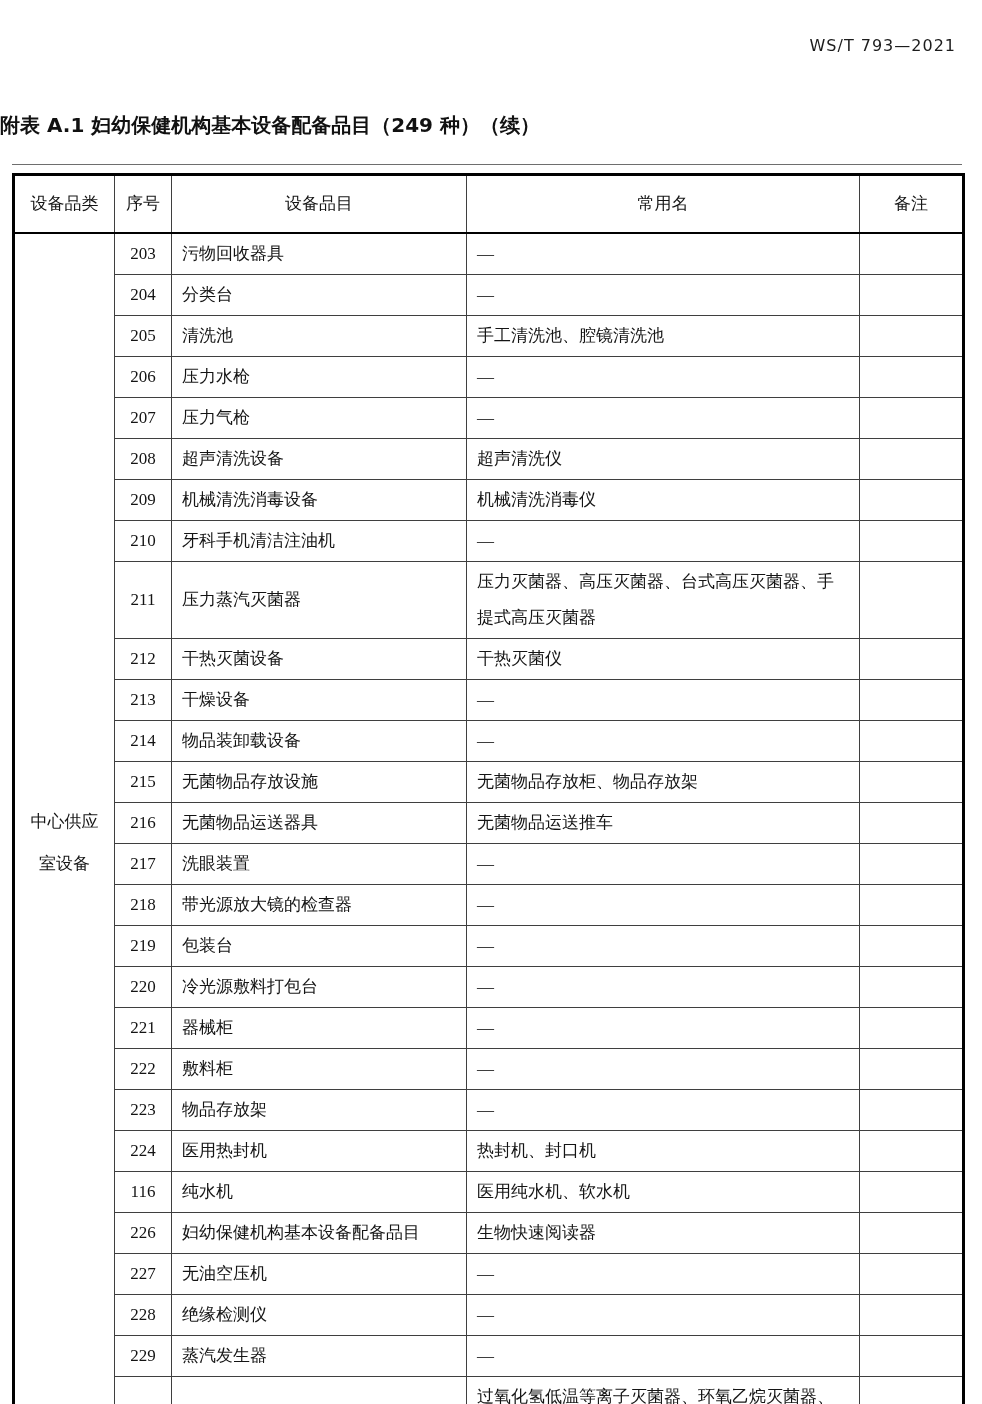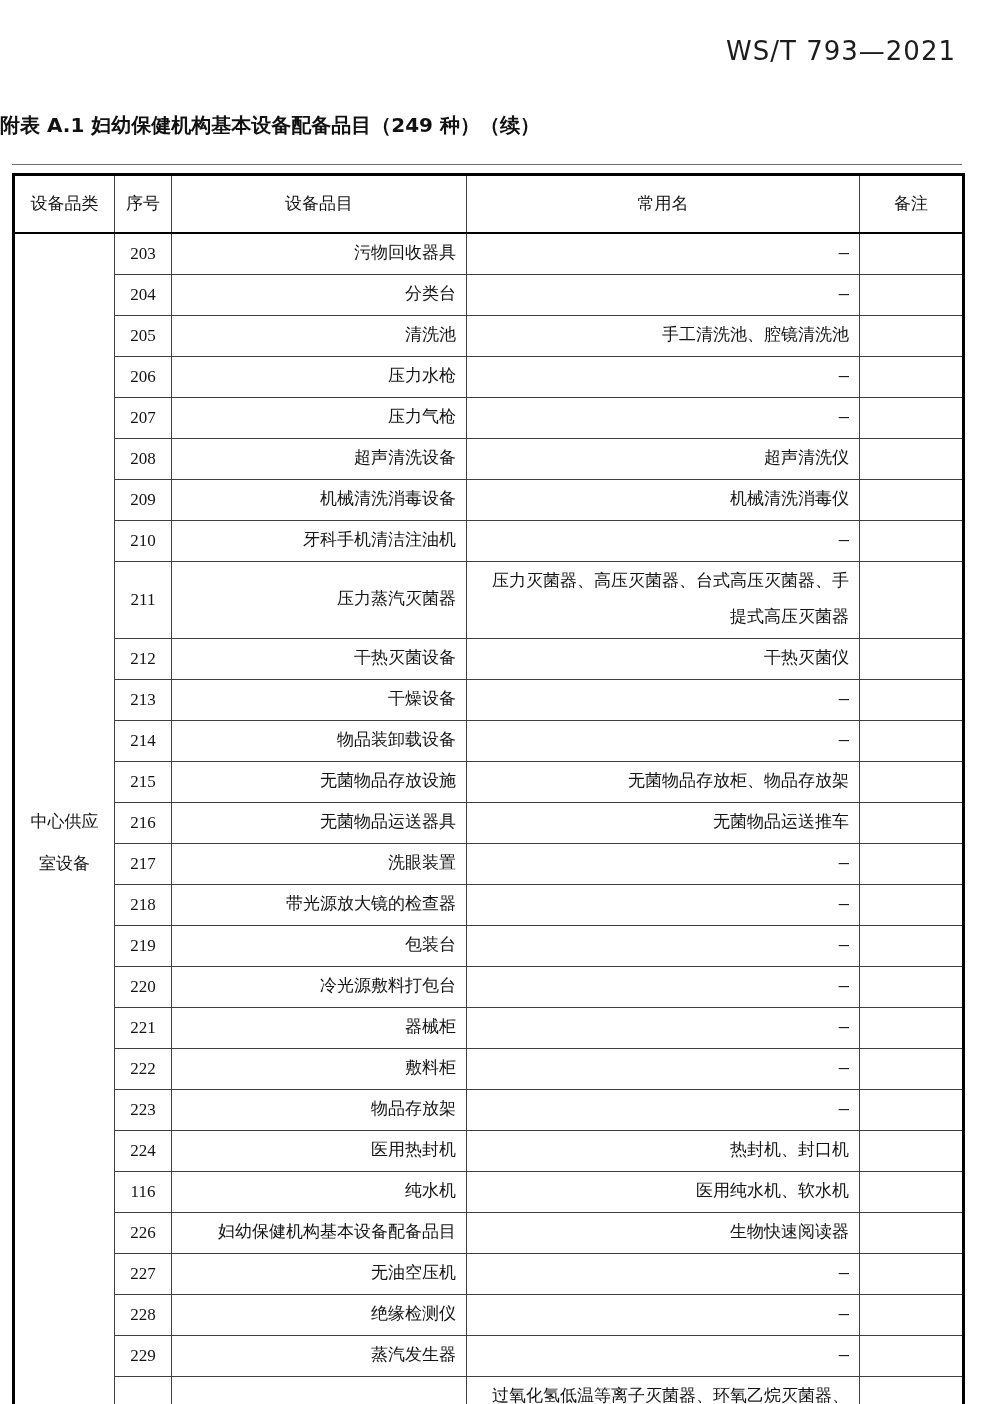--- a/index.html
+++ b/index.html
@@ -7,21 +7,21 @@
   body {
     width: 982px; height: 1404px;
     font-family: "Liberation Serif", "DejaVu Serif", serif;
     color: #141414;
     position: relative;
     overflow: hidden;
   }
   .doc-code {
     position: absolute;
     top: 36px; right: 26px;
-    font-size: 26px;
+    font-size: 16px;
     letter-spacing: 1px;
     font-family: "DejaVu Sans", "Liberation Sans", sans-serif;
     color: #1c1c1c;
     margin-left: 48px;
   }
   .doc-title {
     position: absolute;
     top: 112px; left: 0; right: 0;
     text-align: left;
     font-size: 20px;
@@ -45,21 +45,21 @@
   }
   table.equip thead th {
     height: 58px;
     font-weight: normal;
     text-align: center;
     border-bottom: 2px solid #000;
   }
   table.equip tbody td { height: 35px; }
   table.equip tbody tr.tall td { height: 76px; }
   td.no { text-align: center; }
-  td.item, td.common { text-align: right; padding: 2px 10px; line-height: 36px; font-family: Liberation Mono, monospace; }
+  td.item, td.common { text-align: left; padding: 2px 10px; line-height: 36px; }
   td.note { background: #fff; }
   td.cat {
     text-align: center;
     white-space: pre-line;
     line-height: 42px;
     border-right: 1px solid #3f3f3f;
   }
 </style>
 </head>
 <body>

